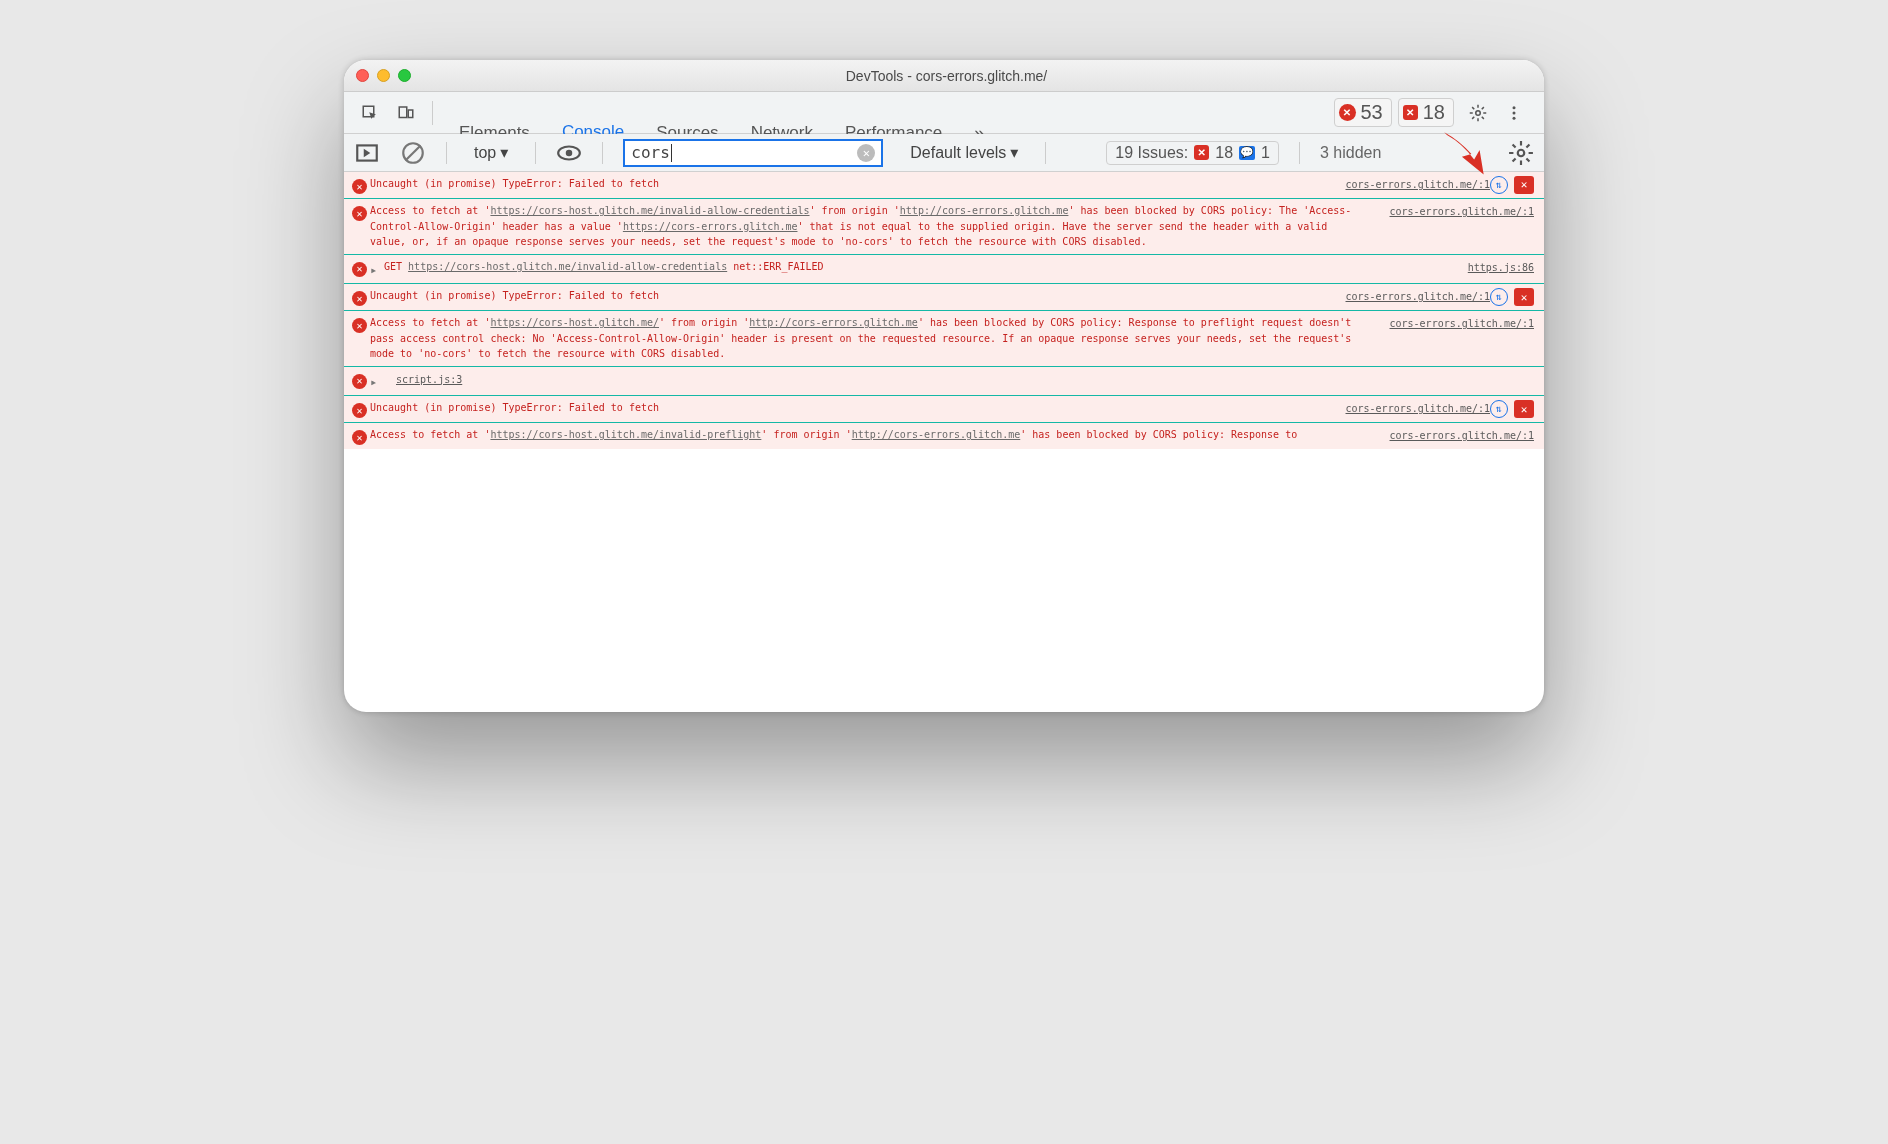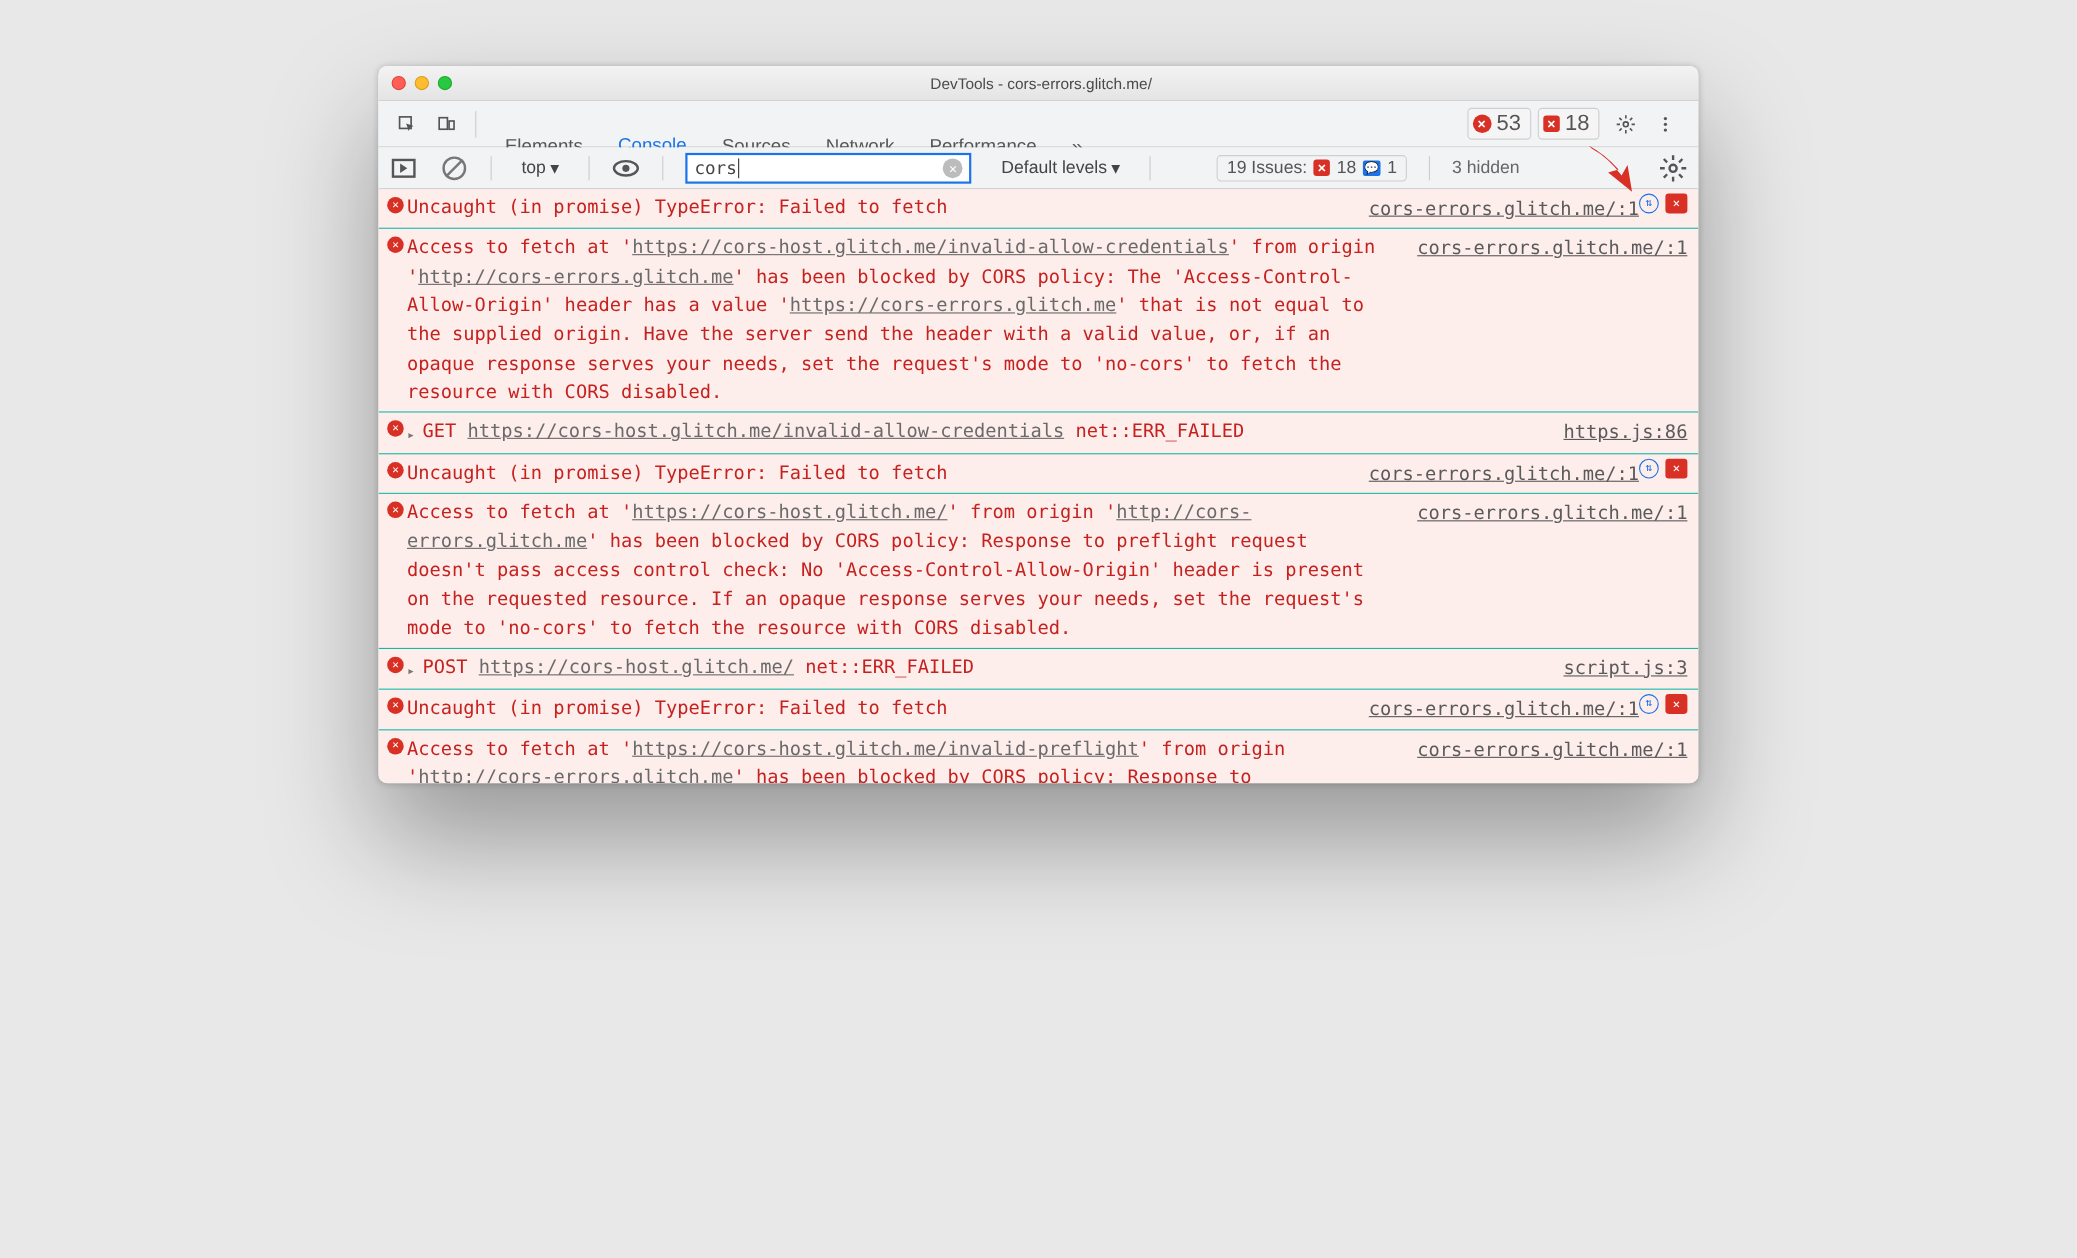--- a/index.html
+++ b/index.html
@@ -6,21 +6,21 @@
 body {
   font-family: -apple-system, BlinkMacSystemFont, "Segoe UI", Helvetica, Arial, sans-serif;
   background:#e8e8e8;
   display:flex; justify-content:center; align-items:flex-start;
   padding:60px 80px;
   width:1888px; height:1144px;
 }
 .window {
   width:1200px;
   background:#fff;
-  border-radius:8px;
+  border-radius:22px;
   box-shadow: 0 50px 100px rgba(0,0,0,.35), 0 0 6px rgba(0,0,0,.2);
   overflow:hidden;
 }
 
 .titlebar {
   height:32px;
   background: linear-gradient(#f3f3f3,#e4e4e4);
   display:flex; align-items:center;
   padding:0 12px;
   border-bottom:1px solid #ccc;
@@ -96,21 +96,21 @@
   right:44px; top:-14px;
   color:#d93025;
   pointer-events:none;
   z-index:5;
 }
 .arrow-overlay svg{width:68px;height:68px;}
 
 .messages {
   height:540px; overflow:hidden;
   font-family: Menlo, Consolas, monospace;
-  font-size:17px;
+  font-size:10px;
 }
 .msg {
   background:#fdedeb;
   border-top:1px solid #14b8a6;
   color:#c5221f;
   padding:4px 10px 4px 8px;
   display:flex;
   align-items:flex-start;
   line-height:1.55;
 }
@@ -315,23 +315,20 @@
         <span>Access to fetch at '</span><span class="u">https://cors-host.glitch.me/</span><span>' from origin '</span><span class="u">http://cors-errors.glitch.me</span><span>' has been blocked by CORS policy: Response to preflight request doesn't pass access control check: No 'Access-Control-Allow-Origin' header is present on the requested resource. If an opaque response serves your needs, set the request's mode to 'no-cors' to fetch the resource with CORS disabled.</span>
       </span>
       <span class="src">cors-errors.glitch.me/:1</span>
     </div>
 
     <div class="msg">
       <span class="ico">
           <div></div>
         </span>
       <span class="arrow"></span>
-      <span class="body">
-        <span class="method">POST</span> <span class="u">https://cors-host.glitch.me/</span> <span>net::ERR_FAILED</span>
-      </span>
       <span class="src">script.js:3</span>
     </div>
 
     <div class="msg">
       <span class="ico">
           <div></div>
         </span>
       <span class="body">Uncaught (in promise) TypeError: Failed to fetch</span>
       <span class="src">cors-errors.glitch.me/:1</span>
       <span class="tail">

